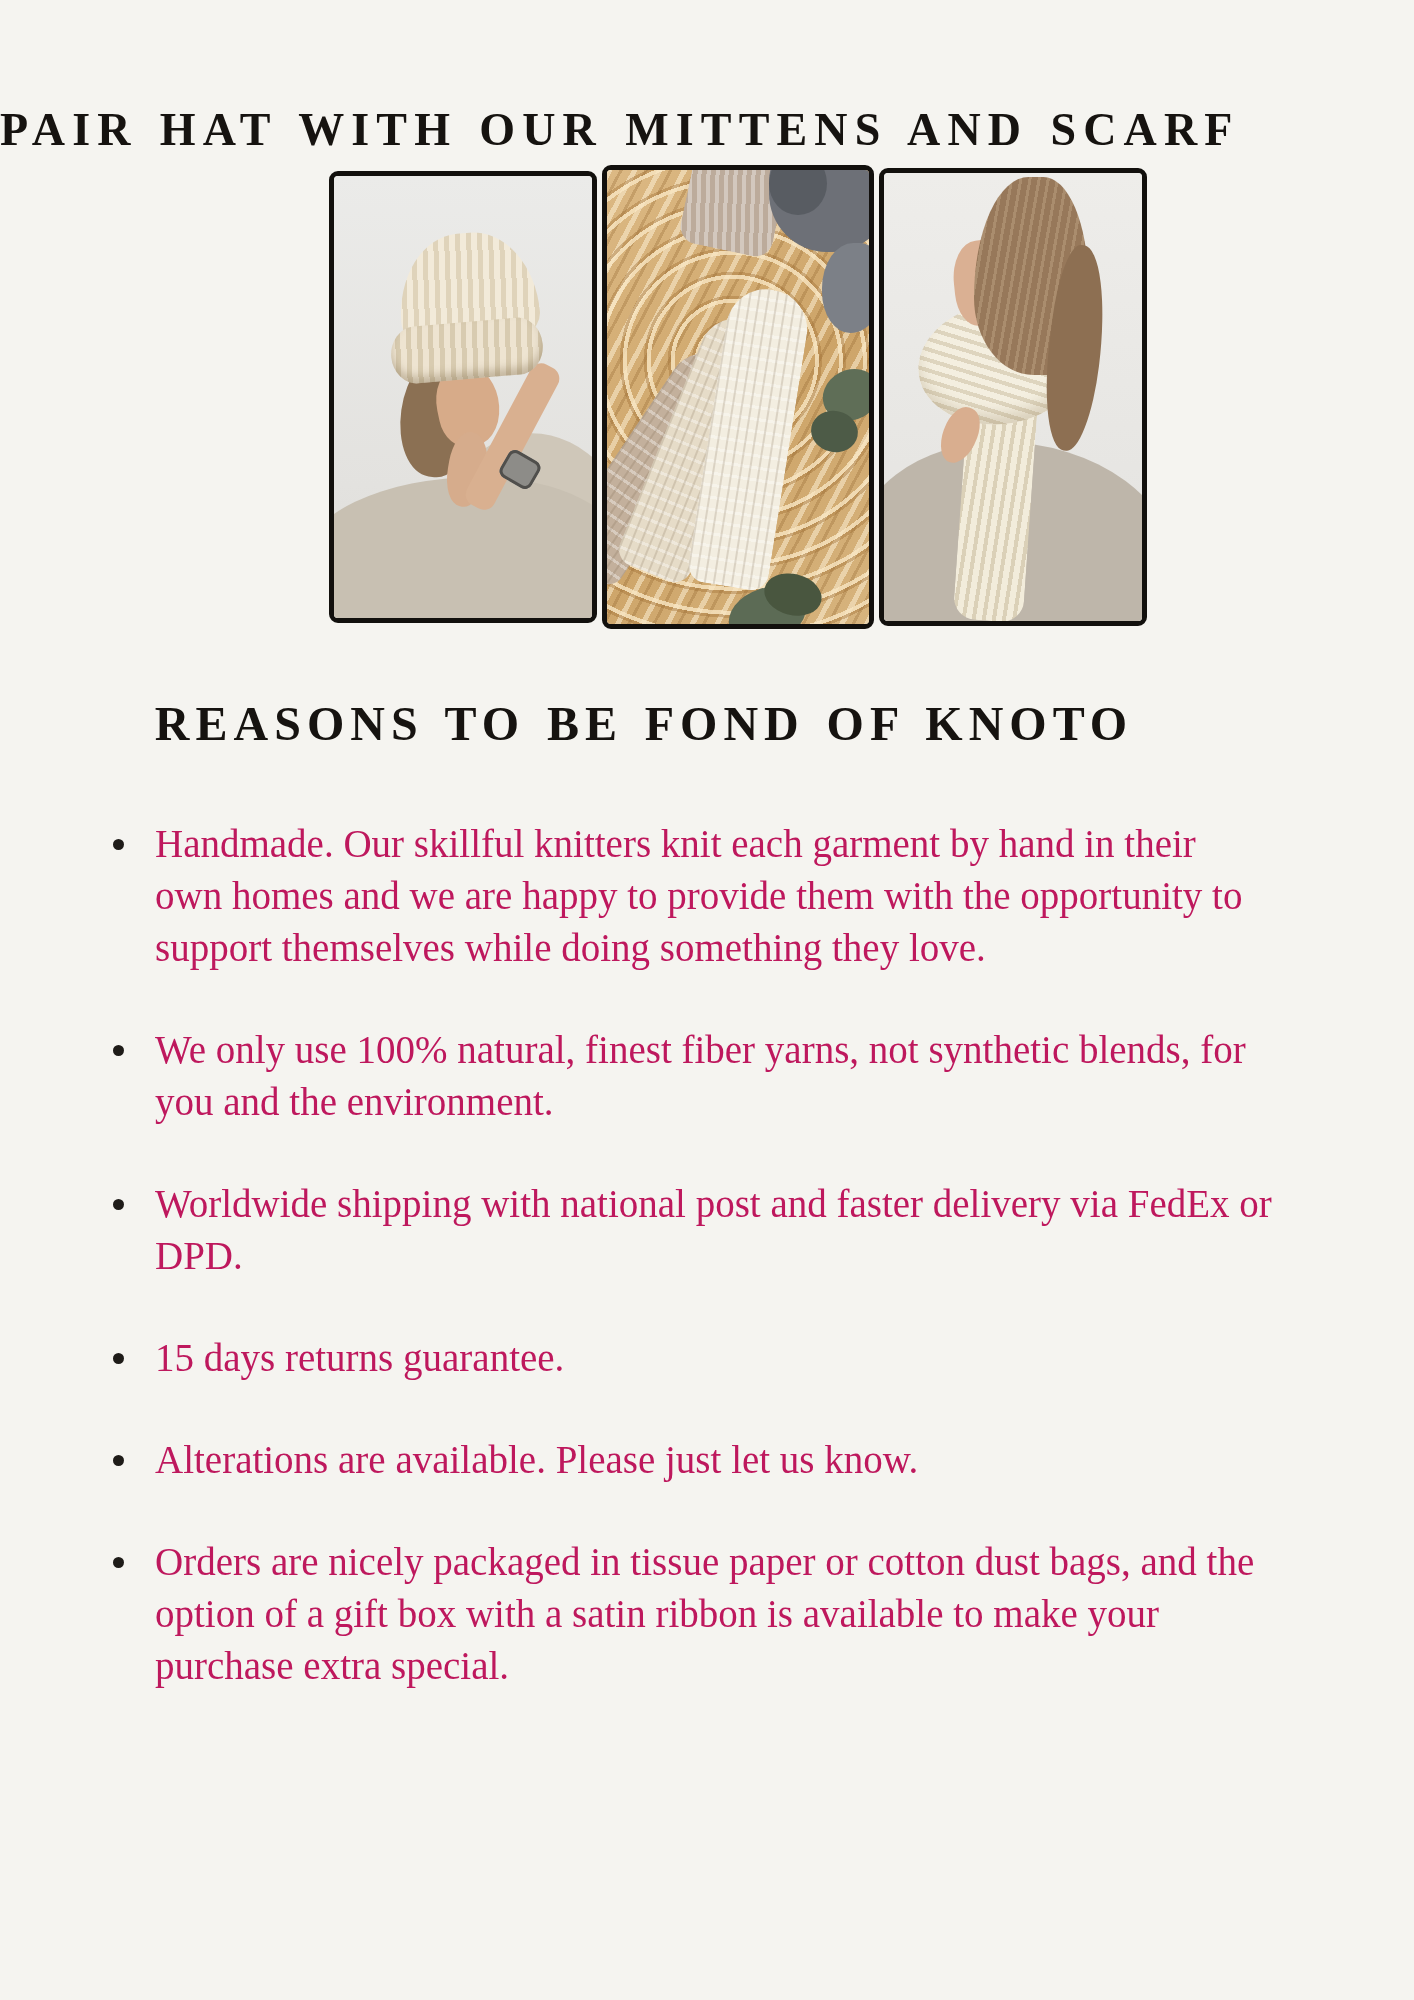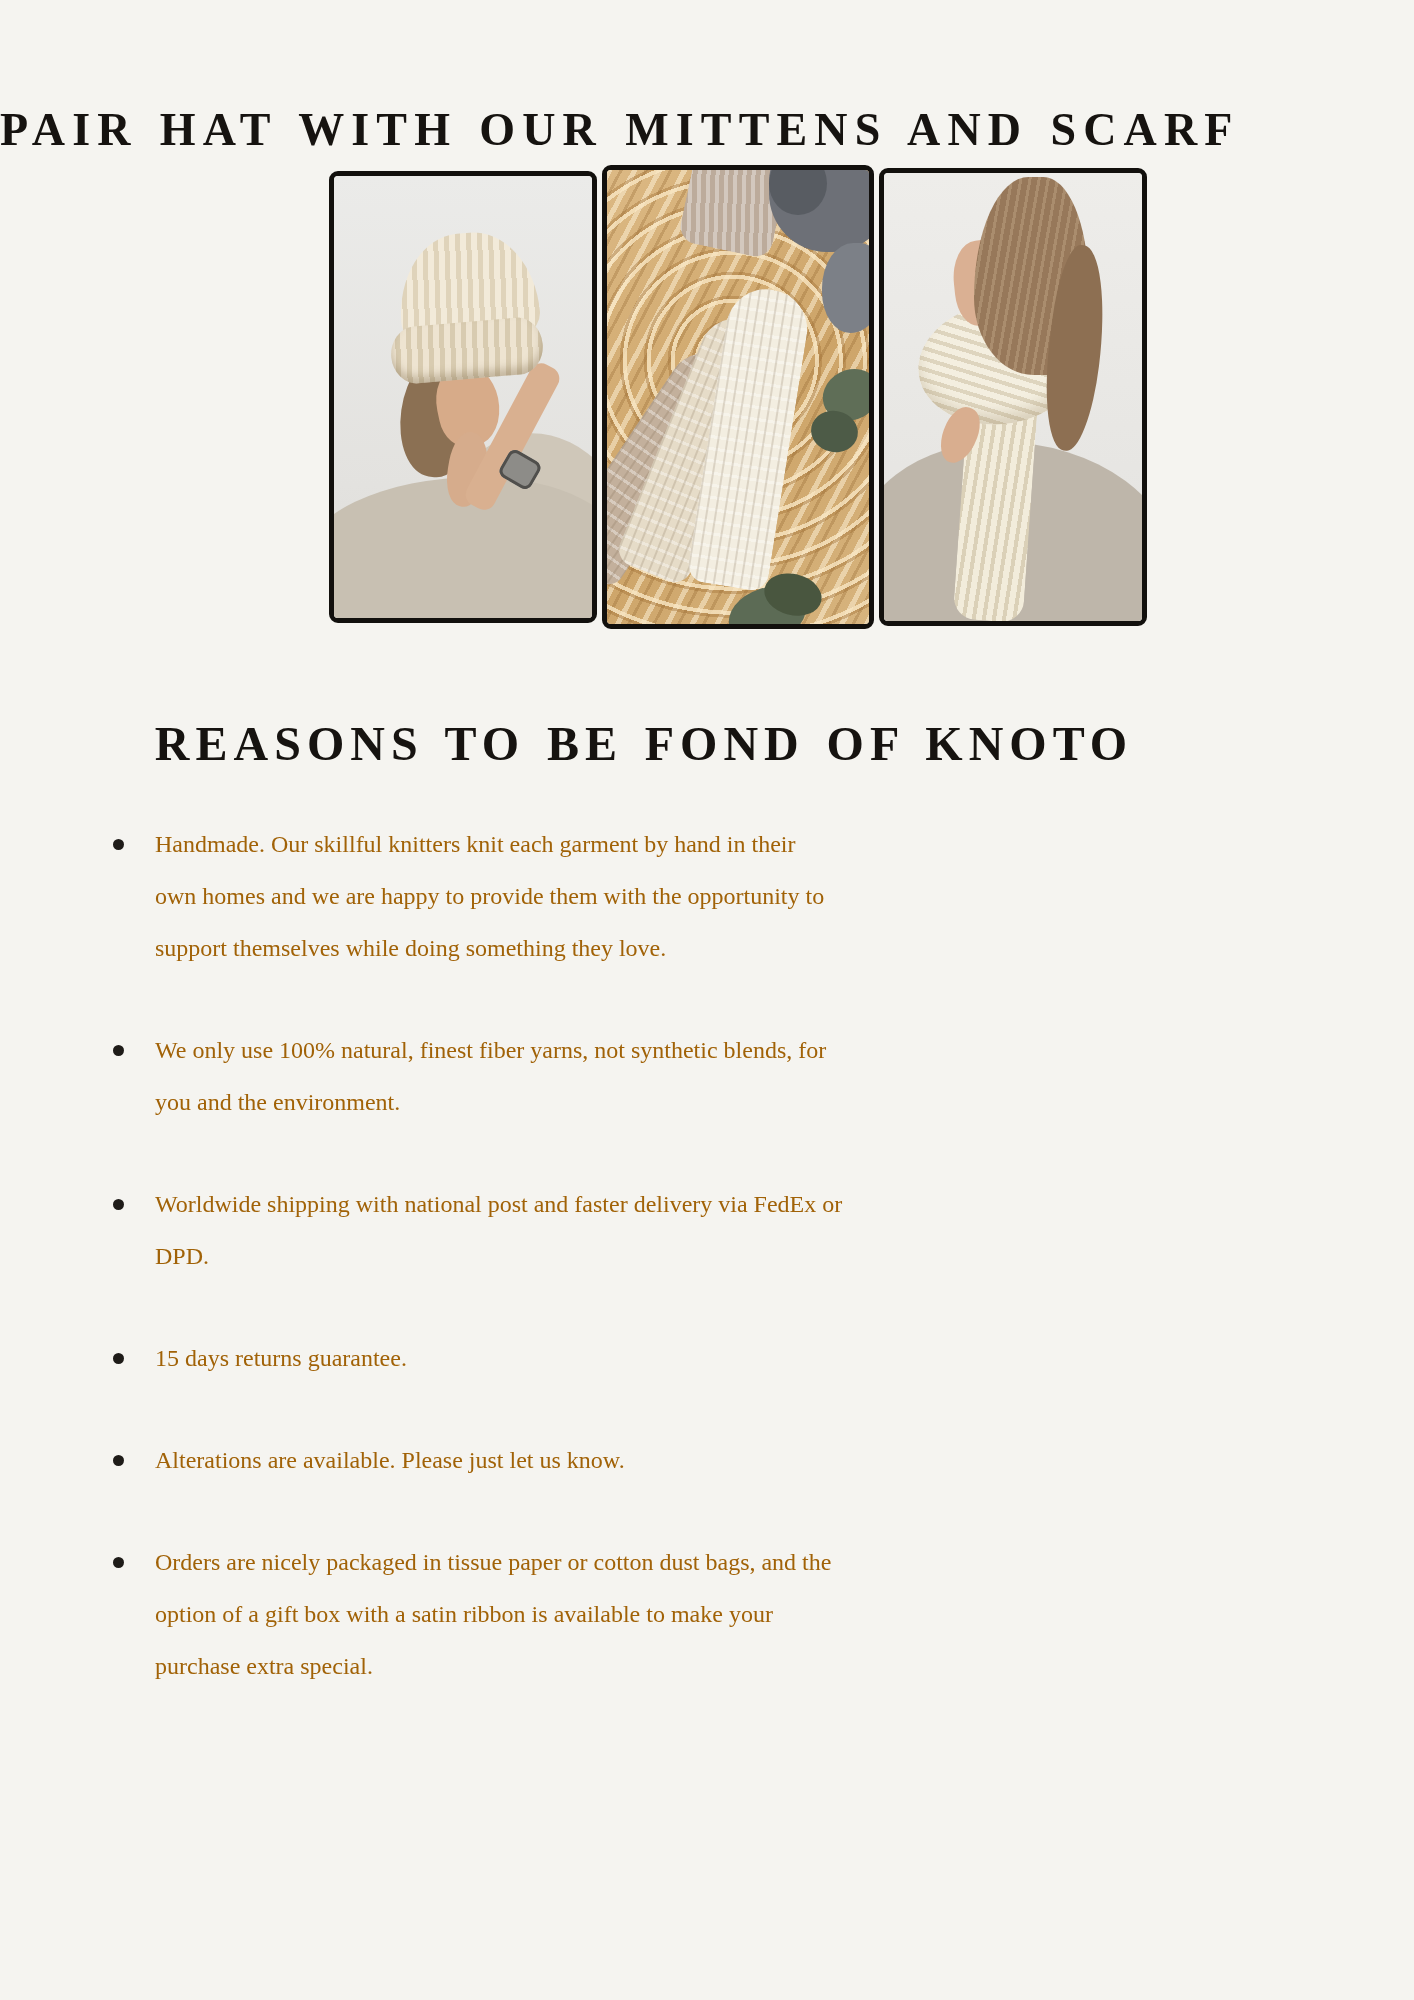--- a/index.html
+++ b/index.html
@@ -8,21 +8,21 @@
     background:#f5f4f0;color:#1e1b18;
     font-family:"Liberation Serif",serif;
   }
   
   .hero-title{
     position:absolute;left:0;top:76px;width:1348px;
     text-align:left;font-size:46px;font-weight:700;line-height:1;
     letter-spacing:0.155em;word-spacing:0.08em;color:#161310;white-space:nowrap;
   }
   .section-title{
-    position:absolute;left:0;top:680px;width:1288px;
+    position:absolute;left:0;top:660px;width:1288px;
     text-align:center;font-size:48px;font-weight:700;line-height:1;
     letter-spacing:0.125em;word-spacing:0.08em;color:#161310;white-space:nowrap;
   }
   
   .gallery{position:absolute;left:329px;top:165px;width:818px;height:464px;display:flex;gap:5px;}
   .photo{
     box-sizing:border-box;border:5px solid #12100d;border-radius:9px;
     overflow:hidden;position:relative;background:#e9e9e7;flex:none;
   }
   .photo-1{width:268px;height:452px;margin-top:6px;}
@@ -81,21 +81,21 @@
     box-shadow:inset 0 -10px 14px rgba(150,130,95,.28);}
   .p3-face{left:27%;top:15%;width:23%;height:19%;background:#dab093;border-radius:50% 50% 60% 40%/55% 60% 55% 45%;transform:rotate(-6deg);}
   .p3-hair{left:35%;top:1%;width:44%;height:44%;background:#97785a;border-radius:55% 45% 40% 60%/70% 60% 40% 45%;
     background-image:repeating-linear-gradient(100deg,rgba(255,235,200,.18) 0 3px,rgba(0,0,0,0) 3px 9px);}
   .p3-hairfall{left:64%;top:16%;width:20%;height:46%;background:#8d6f52;border-radius:40% 60% 45% 55%;transform:rotate(7deg);}
   .p3-hand{left:23%;top:52%;width:13%;height:13%;background:#d9ae8f;border-radius:50% 45% 55% 50%;transform:rotate(20deg);}
   
   .reasons{position:absolute;left:100px;top:818px;width:1215px;list-style:none;margin:0;padding:0;}
   .reasons li{
     position:relative;padding-left:55px;margin:0 0 50px 0;
-    font-size:24px;line-height:52px;color:#a16207;white-space:pre-line;
+    font-size:39px;line-height:52px;color:#be185d;white-space:pre-line;
   }
   .dot{position:absolute;left:13px;top:21px;width:11px;height:11px;border-radius:50%;background:#1e1b18;}
 </style>
 </head>
 <body>
 
 <h1 class="hero-title">PAIR HAT WITH OUR MITTENS AND SCARF</h1>
 
 <div class="gallery">
   <div class="photo photo-1">

